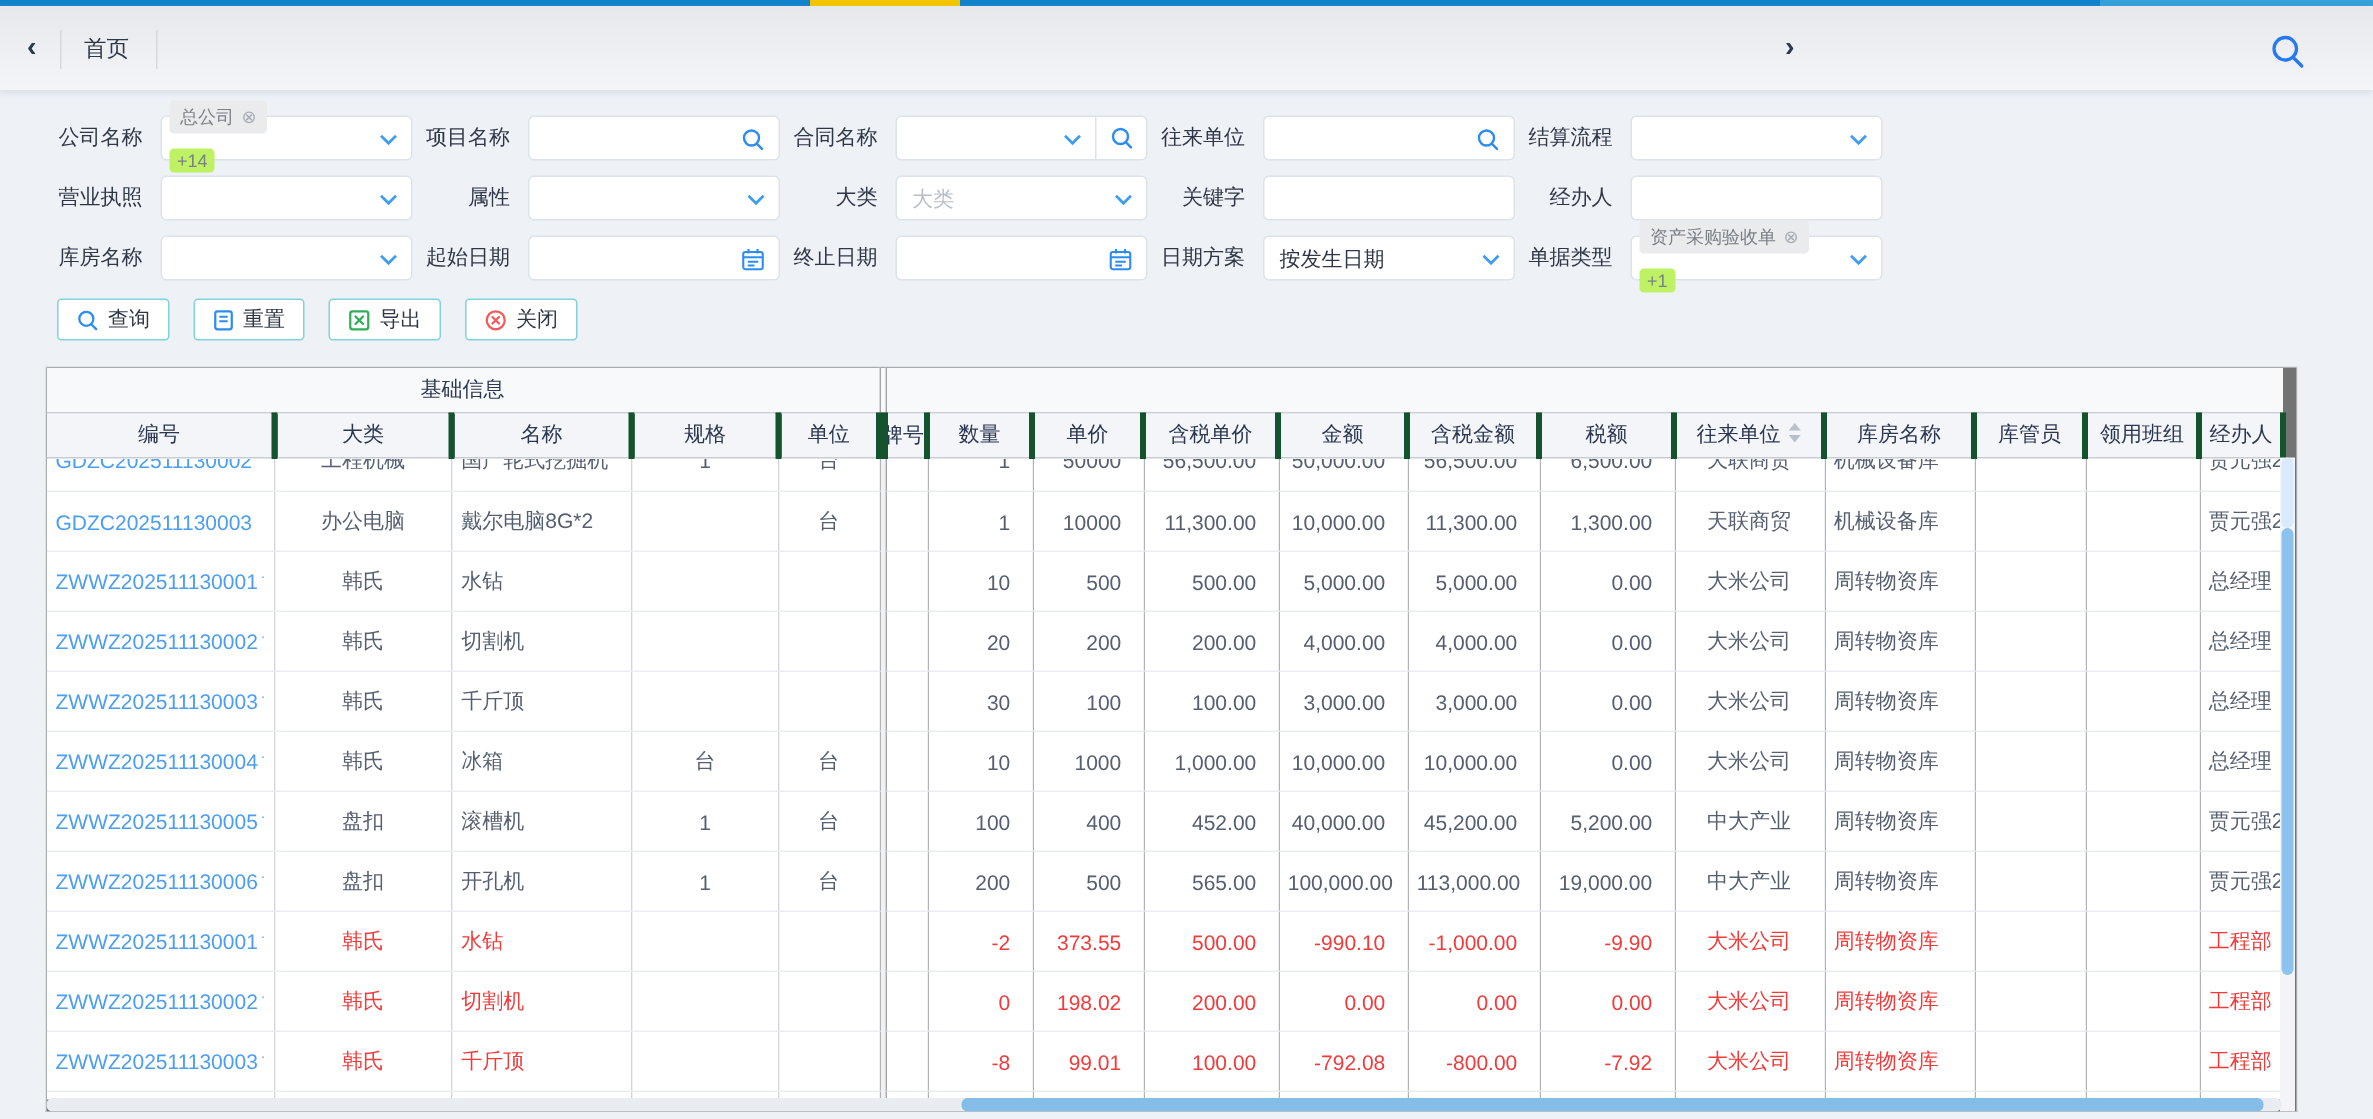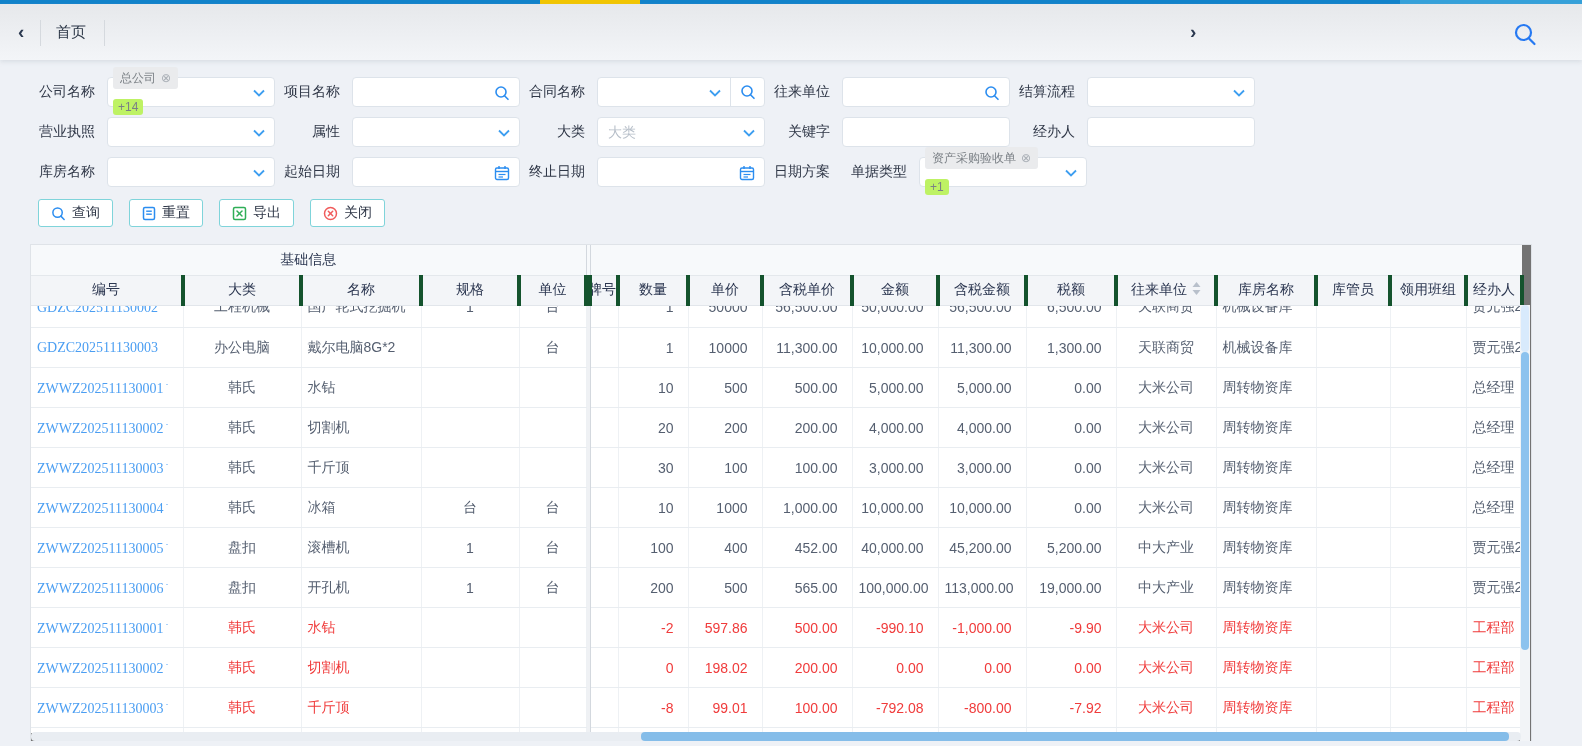--- a/index.html
+++ b/index.html
@@ -80,21 +80,21 @@
     background:#737373; border:1px solid #dfe3e8; border-bottom:none; overflow:hidden;
   }
   table { table-layout:fixed; width:1490px; border-collapse:collapse; }
   th, td { overflow:hidden; white-space:nowrap; font-weight:normal; }
   tr.group-row th { height:30px; background:#f7f9fb; border-bottom:1px solid #e4e8ec; color:#2b3650; font-size:14px; }
   tr.cols-row th { height:30px; background:#f3f5f8; border-bottom:1px solid #e2e6eb; border-right:4px solid #14532d; color:#2b3650; font-size:14px; }
   td { height:40px; border-bottom:1px solid #e9edf1; border-right:1px solid #eef1f4; color:#555f70; font-size:14px; padding:0 6px; background:#fff; }
   .al { text-align:left; } .ac { text-align:center; } .ar { text-align:right; padding-right:14px; }
   td.div-col, th.div-col { background:#eff1f4; border-left:1px solid #d3d8de; border-right:1px solid #d3d8de; border-bottom:none; padding:0; }
   th.clip-col { direction:rtl; text-align:left; padding:0; }
-  .id-link { color:#4b9ef2; cursor:pointer; text-decoration:none;font-family:Liberation Serif, serif; }
+  .id-link { color:#4b9ef2; cursor:pointer; text-decoration:none; }
   sup.mark { color:#4b9ef2; font-size:9px; margin-left:2px; }
   tr.neg td { color:#f03b3b; }
   .sort-ic { display:inline-block; vertical-align:-1px; margin-left:5px; }
   #tbody-clip { height:427px; overflow:hidden; }
   #tbody-clip table { transform:translateY(-18px); }
   
   #vscroll { position:absolute; right:1px; top:60px; width:10px; height:436px; background:#f2f4f7; }
   #vscroll .vthumb-light { position:absolute; left:1px; top:0; width:8px; height:47px; background:#d8eafc; border-radius:5px; }
   #vscroll .vthumb { position:absolute; left:1px; top:47px; width:8px; height:298px; background:#8cc2ee; border-radius:5px; }
   #hscroll { position:absolute; left:0; top:487px; width:1490px; height:9px; background:#e9edf2; border-radius:4px; }
@@ -264,20 +264,28 @@
             <line x1="1.5" y1="6.5" x2="14.5" y2="6.5" stroke="#2b8df0" stroke-width="1.4"></line>
             <line x1="5" y1="1" x2="5" y2="4" stroke="#2b8df0" stroke-width="1.4"></line>
             <line x1="11" y1="1" x2="11" y2="4" stroke="#2b8df0" stroke-width="1.4"></line>
             <line x1="4.5" y1="9.5" x2="11.5" y2="9.5" stroke="#2b8df0" stroke-width="1.2"></line>
             <line x1="4.5" y1="12" x2="9" y2="12" stroke="#2b8df0" stroke-width="1.2"></line>
           </svg>
         </span>
     </div>
 
     <span class="flabel">日期方案</span>
+    <div class="fctl">
+      <span class="sel-value">按发生日期</span>
+      <span class="chev-ic">
+          <svg width="12" height="8" viewBox="0 0 12 8">
+            <polyline points="1,1.5 6,6.5 11,1.5" fill="none" stroke="#3d9ef0" stroke-width="1.8"></polyline>
+          </svg>
+        </span>
+    </div>
 
     <span class="flabel">单据类型</span>
     <div class="fctl">
       <div class="mtag">
         <span>资产采购验收单</span>
         <span class="tag-x">⊗</span>
       </div>
       <span class="mmore">+1</span>
       <span class="chev-ic">
           <svg width="12" height="8" viewBox="0 0 12 8">
@@ -568,21 +576,21 @@
           </tr>
           <tr class="neg">
             <td class="al"><a class="id-link">ZWWZ202511130001</a><sup class="mark">·</sup></td>
             <td class="ac"><span>韩氏</span></td>
             <td class="al"><span>水钻</span></td>
             <td class="ac"><span></span></td>
             <td class="ac"><span></span></td>
             <td class="div-col"></td>
             <td class="ac"><span></span></td>
             <td class="ar"><span>-2</span></td>
-            <td class="ar"><span>597.86</span></td>
+            <td class="ar"><span>373.55</span></td>
             <td class="ar"><span>500.00</span></td>
             <td class="ar"><span>-990.10</span></td>
             <td class="ar"><span>-1,000.00</span></td>
             <td class="ar"><span>-9.90</span></td>
             <td class="ac"><span>大米公司</span></td>
             <td class="al"><span>周转物资库</span></td>
             <td class="ac"><span></span></td>
             <td class="ac"><span></span></td>
             <td class="ar"><span>工程部</span></td>
           </tr>

